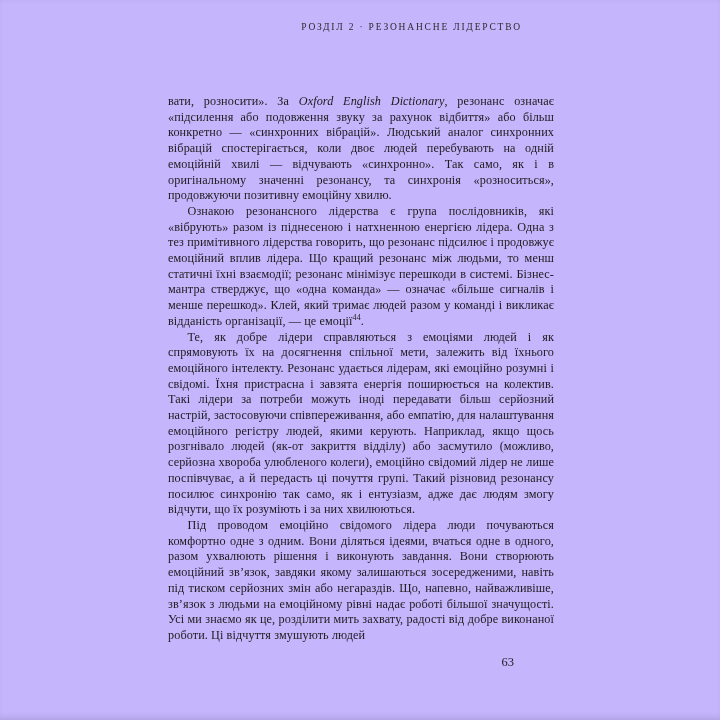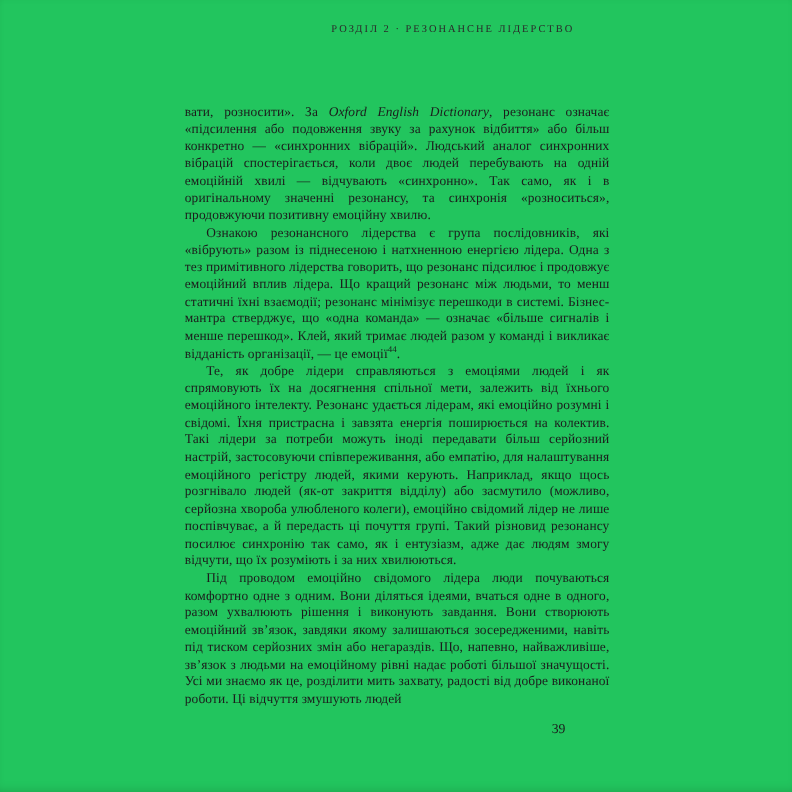--- a/index.html
+++ b/index.html
@@ -5,21 +5,21 @@
   html, body {
     margin: 0;
     padding: 0;
     background: #e9e9e7;
   }
   .page {
     position: relative;
     width: 720px;
     height: 720px;
     margin: 0 auto;
-    background: #22c55e;
+    background: #c4b5fd;
     font-family: "Liberation Serif", "DejaVu Serif", serif;
     color: #1c1c1c;
     box-shadow: inset 0 -6px 10px -6px rgba(0,0,0,0.18), inset 0 4px 8px -6px rgba(0,0,0,0.06);
     overflow: hidden;
   }
   .running-head {
     position: absolute;
     top: 22px;
     left: 168px;
     width: 354px;
@@ -85,15 +85,15 @@
     <p>
       <span>Ознакою резонансного лідерства є група послідовників, які «вібрують» разом із піднесеною і натхненною енергією лідера. Одна з тез примітивного лідерства говорить, що резонанс підсилює і продовжує емоційний вплив лідера. Що кращий резонанс між людьми, то менш статичні їхні взаємодії; резонанс мінімізує перешкоди в системі. Бізнес-мантра стверджує, що «одна команда» — означає «більше сигналів і менше перешкод». Клей, який тримає людей разом у команді і викликає відданість організації, — це емоції</span><sup class="footnote-ref">44</sup><span>.</span>
     </p>
 
     <p>Те, як добре лідери справляються з емоціями людей і як спрямовують їх на досягнення спільної мети, залежить від їхнього емоційного інтелекту. Резонанс удається лідерам, які емоційно розумні і свідомі. Їхня пристрасна і завзята енергія поширюється на колектив. Такі лідери за потреби можуть іноді передавати більш серйозний настрій, застосовуючи співпереживання, або емпатію, для налаштування емоційного регістру людей, якими керують. Наприклад, якщо щось розгнівало людей (як-от закриття відділу) або засмутило (можливо, серйозна хвороба улюбленого колеги), емоційно свідомий лідер не лише поспівчуває, а й передасть ці почуття групі. Такий різновид резонансу посилює синхронію так само, як і ентузіазм, адже дає людям змогу відчути, що їх розуміють і за них хвилюються.</p>
 
     <p>Під проводом емоційно свідомого лідера люди почуваються комфортно одне з одним. Вони діляться ідеями, вчаться одне в одного, разом ухвалюють рішення і виконують завдання. Вони створюють емоційний зв’язок, завдяки якому залишаються зосередженими, навіть під тиском серйозних змін або негараздів. Що, напевно, найважливіше, зв’язок з людьми на емоційному рівні надає роботі більшої значущості. Усі ми знаємо як це, розділити мить захвату, радості від добре виконаної роботи. Ці відчуття змушують людей</p>
 
   </div>
 
-  <div class="page-number">39</div>
+  <div class="page-number">63</div>
 
 </div>
 
 </body></html>

